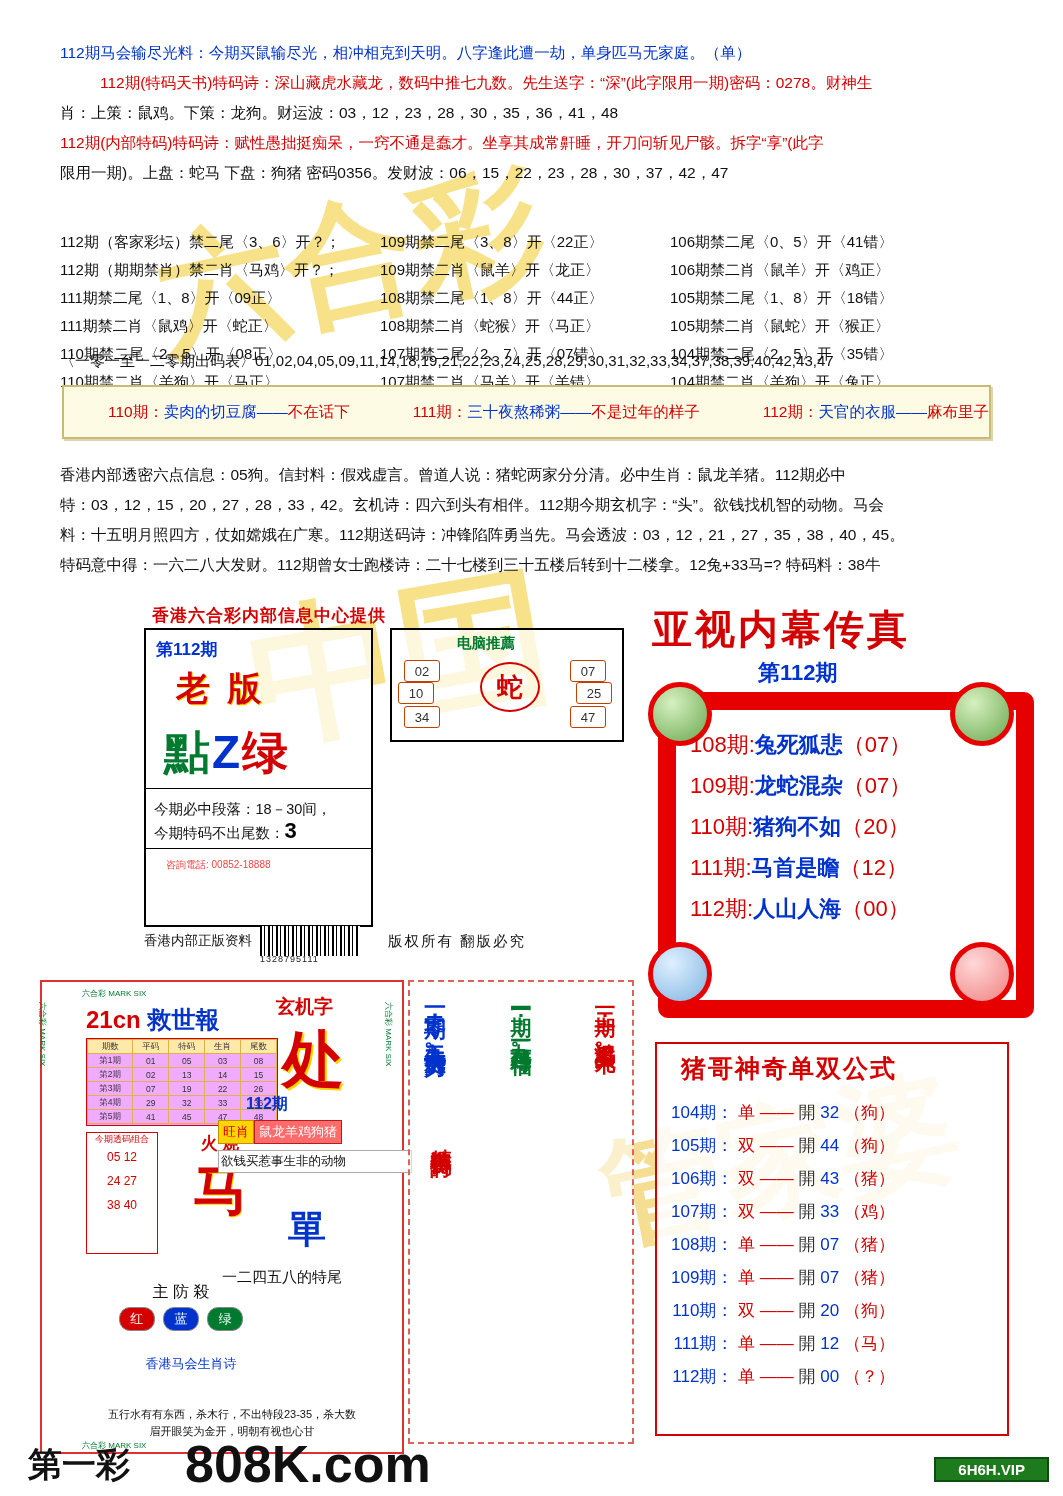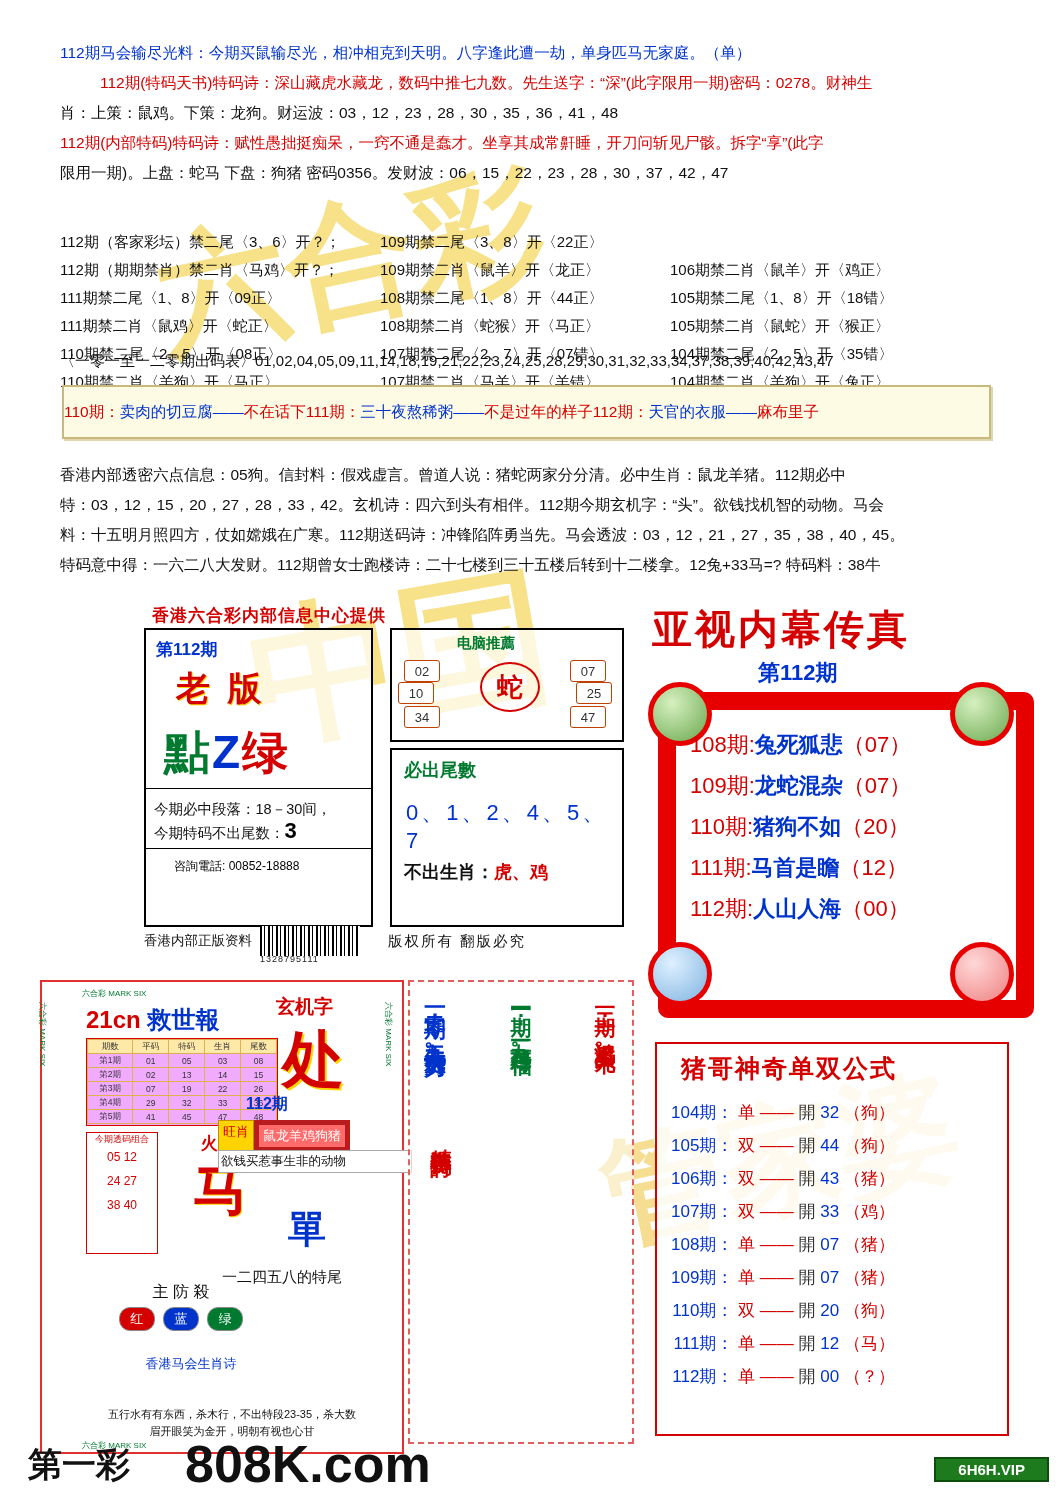--- a/index.html
+++ b/index.html
@@ -21,21 +21,21 @@
   .cols .row{display:flex;}
   .cols .c{width:320px;white-space:nowrap;}
   .cols .c2{width:290px;}
 
   
   .numline{position:absolute;left:60px;top:352px;width:960px;font-size:15px;color:#111;white-space:nowrap;}
 
   
   .ybox{position:absolute;left:62px;top:385px;width:925px;height:50px;
         background:#fdfbe4;border:2px solid #c9b97a;box-shadow:2px 2px 0 #ded6b0;}
-  .ybox .inner{display:flex;align-items:center;height:100%;justify-content:flex-start;font-size:15.5px;}
+  .ybox .inner{display:flex;align-items:center;height:100%;justify-content:space-between;font-size:15.5px;margin-left:44px;}
   .ybox .seg{white-space:nowrap;}
 
   
   .para{position:absolute;left:60px;top:460px;width:950px;font-size:15.5px;line-height:30px;color:#111;}
 
   
   .wm{position:absolute;color:rgba(240,200,40,.55);font-weight:bold;pointer-events:none;}
   .wm1{left:155px;top:175px;font-size:130px;transform:rotate(-12deg);}
   .wm2{left:250px;top:560px;font-size:150px;transform:rotate(-10deg);}
   .wm3{left:600px;top:1080px;font-size:120px;transform:rotate(-12deg);color:rgba(235,190,35,.5);}
@@ -46,21 +46,21 @@
   .box1{position:absolute;left:74px;top:28px;width:225px;height:295px;border:2px solid #000;background:rgba(255,255,255,.72);}
   .box1 .qi{position:absolute;left:10px;top:8px;font-size:17px;font-weight:bold;color:#0033cc;}
   .box1 .lb{position:absolute;left:30px;top:36px;font-size:34px;font-weight:bold;color:#d40000;letter-spacing:4px;
             text-shadow:1px 1px 0 #ffd400;}
   .box1 .z{position:absolute;left:18px;top:92px;font-size:46px;font-weight:bold;color:#007a2f;letter-spacing:2px;}
   .box1 .zmid{color:#0033cc;}
   .box1 .zr{color:#d40000;}
   .box1 hr{position:absolute;left:0;width:100%;border:0;border-top:1.5px solid #000;margin:0;}
   .box1 .t1{position:absolute;left:8px;top:168px;font-size:14.5px;line-height:22px;color:#111;}
   .box1 .big3{font-size:22px;font-weight:bold;color:#000;}
-  .box1 .tel{position:absolute;left:20px;top:228px;font-size:12px;color:#000000;margin-left:8px;}
+  .box1 .tel{position:absolute;left:20px;top:228px;font-size:10px;color:#ef4444;}
   .foot1{position:absolute;left:74px;top:332px;font-size:13.5px;color:#111;}
   .barcode{position:absolute;left:190px;top:326px;width:100px;height:30px;
      background:repeating-linear-gradient(90deg,#000 0 2px,#fff 2px 4px,#000 4px 5px,#fff 5px 8px);}
   .barnum{position:absolute;left:190px;top:354px;font-size:9px;letter-spacing:1px;color:#222;text-align:right;}
   .copy1{position:absolute;left:318px;top:332px;font-size:14.5px;color:#111;letter-spacing:2px;}
 
   .box2{position:absolute;left:320px;top:28px;width:230px;height:110px;border:2px solid #000;background:rgba(255,255,255,.72);}
   .box2 .tt{position:absolute;left:65px;top:4px;font-size:14.5px;color:#007a2f;font-weight:bold;}
   .snake{position:absolute;left:88px;top:32px;width:56px;height:46px;border:2px solid #d40000;border-radius:50%;
          display:flex;align-items:center;justify-content:center;font-size:26px;font-weight:bold;color:#d40000;}
@@ -117,21 +117,21 @@
   .bred{background:#d40000;}.bblue{background:#0033cc;}.bgreen{background:#007a2f;}
   .c4foot{position:absolute;left:44px;top:372px;width:210px;font-size:13px;color:#0033cc;line-height:20px;text-align:center;}
   .c4foot2{position:absolute;left:30px;top:424px;width:320px;font-size:11px;color:#111;line-height:17px;text-align:center;}
 
   .card5{position:absolute;left:246px;top:986px;width:160px;height:330px;}
   .card5 .xj{position:absolute;left:30px;top:8px;font-size:19px;color:#d40000;font-weight:bold;}
   .card5 .chu{position:absolute;left:36px;top:32px;font-size:62px;font-weight:bold;color:#d40000;text-shadow:2px 2px 0 #ffd400;}
   .card5 .qi{position:absolute;left:0px;top:108px;font-size:16px;color:#0033cc;font-weight:bold;}
   .card5 .tagw{position:absolute;left:-28px;top:134px;width:188px;display:flex;}
   .card5 .tg1{background:#ffd400;color:#d40000;font-size:13px;padding:2px 4px;border:1px solid #c09000;}
-  .card5 .tg2{background:#ff6a6a;color:#fff;font-size:13px;padding:2px 4px;border:5px solid #b91c1c;}
+  .card5 .tg2{background:#ff6a6a;color:#fff;font-size:13px;padding:2px 4px;border:1px solid #b91c1c;}
   .card5 .desc{position:absolute;left:-28px;top:164px;width:188px;font-size:12.5px;color:#111;background:#fff;border:1px solid #aaa;padding:2px;}
   .card5 .dan{position:absolute;left:42px;top:218px;font-size:38px;color:#0033cc;font-weight:bold;}
   .card5 .tail{position:absolute;left:-24px;top:282px;font-size:15px;color:#111;}
 
   
   .card6{position:absolute;left:408px;top:980px;width:222px;height:460px;border:2px dashed #e06060;background:rgba(255,255,255,.55);}
   .vcol{position:absolute;writing-mode:vertical-rl;text-orientation:upright;font-size:21px;line-height:30px;color:#0033cc;font-weight:bold;letter-spacing:2px;}
   .vc1{right:12px;top:14px;color:#d40000;}
   .vc2{right:52px;top:14px;}
   .vc3{right:96px;top:14px;color:#007a2f;}
@@ -155,20 +155,21 @@
   <div class="ln red indent">112期(特码天书)特码诗：深山藏虎水藏龙，数码中推七九数。先生送字：“深”(此字限用一期)密码：0278。财神生</div>
   <div class="ln">肖：上策：鼠鸡。下策：龙狗。财运波：03，12，23，28，30，35，36，41，48</div>
   <div class="ln red">112期(内部特码)特码诗：赋性愚拙挺痴呆，一窍不通是蠢才。坐享其成常鼾睡，开刀问斩见尸骸。拆字“享”(此字</div>
   <div class="ln">限用一期)。上盘：蛇马 下盘：狗猪  密码0356。发财波：06，15，22，23，28，30，37，42，47</div>
 </div>
 
 <div class="cols">
   <div class="row">
     <div class="c">112期（客家彩坛）禁二尾〈3、6〉开？；</div>
     <div class="c c2">109期禁二尾〈3、8〉开〈22正〉</div>
+    <div class="c c2">106期禁二尾〈0、5〉开〈41错〉</div>
   </div>
   <div class="row">
     <div class="c">112期（期期禁肖）禁二肖〈马鸡〉开？；</div>
     <div class="c c2">109期禁二肖〈鼠羊〉开〈龙正〉</div>
     <div class="c c2">106期禁二肖〈鼠羊〉开〈鸡正〉</div>
   </div>
   <div class="row">
     <div class="c">111期禁二尾〈1、8〉开〈09正〉</div>
     <div class="c c2">108期禁二尾〈1、8〉开〈44正〉</div>
     <div class="c c2">105期禁二尾〈1、8〉开〈18错〉</div>
@@ -242,27 +243,20 @@
     <div class="tt">电脑推薦</div>
     <div class="snake">蛇</div>
     <div class="nd" style="left:12px;top:30px;">02</div>
     <div class="nd" style="left:178px;top:30px;">07</div>
     <div class="nd" style="left:6px;top:52px;">10</div>
     <div class="nd" style="left:184px;top:52px;">25</div>
     <div class="nd" style="left:12px;top:76px;">34</div>
     <div class="nd" style="left:178px;top:76px;">47</div>
   </div>
 
-  <div class="box3">
-    <div class="t">必出尾數</div>
-    <div class="nums">0、1、2、4、5、7</div>
-    <div class="t2">
-      <span>不出生肖：</span><b>虎、鸡</b>
-    </div>
-  </div>
 </div>
 
 <div class="card2">
   <div class="title">亚视内幕传真</div>
   <div class="sub">第112期</div>
   <div class="redframe"></div>
   <div class="ball g" style="left:18px;top:86px;"></div>
   <div class="ball g" style="left:320px;top:86px;"></div>
   <div class="ball b" style="left:18px;top:346px;"></div>
   <div class="ball r" style="left:320px;top:346px;"></div>

